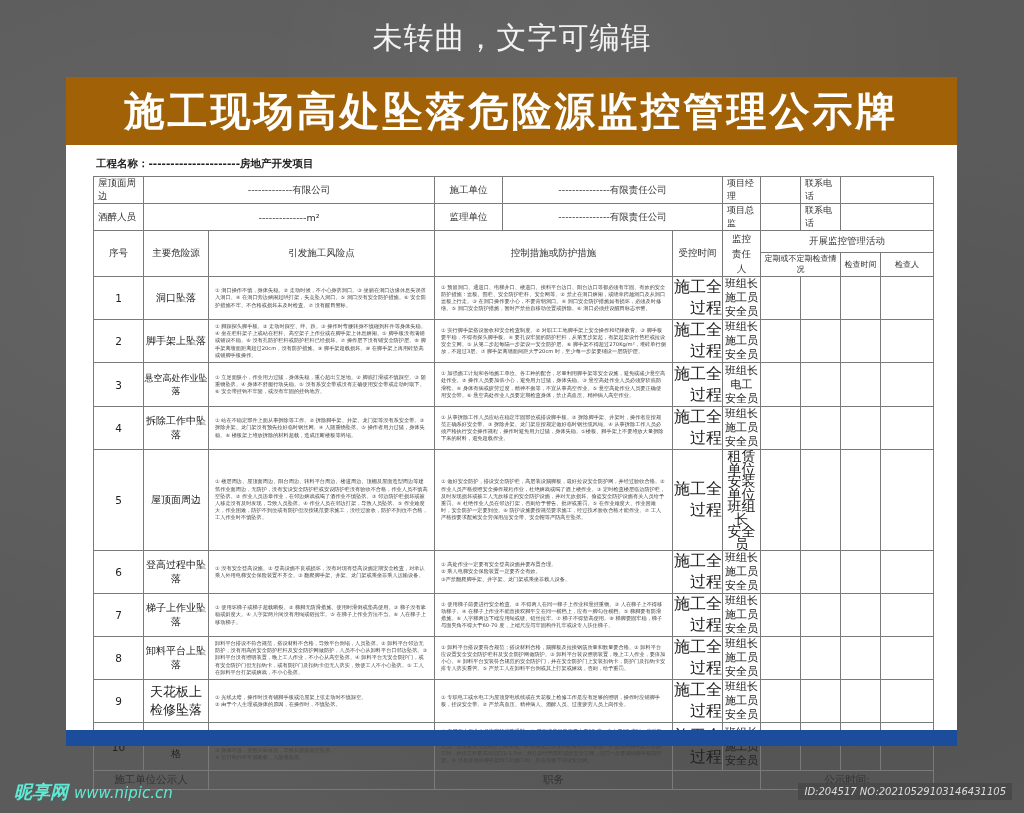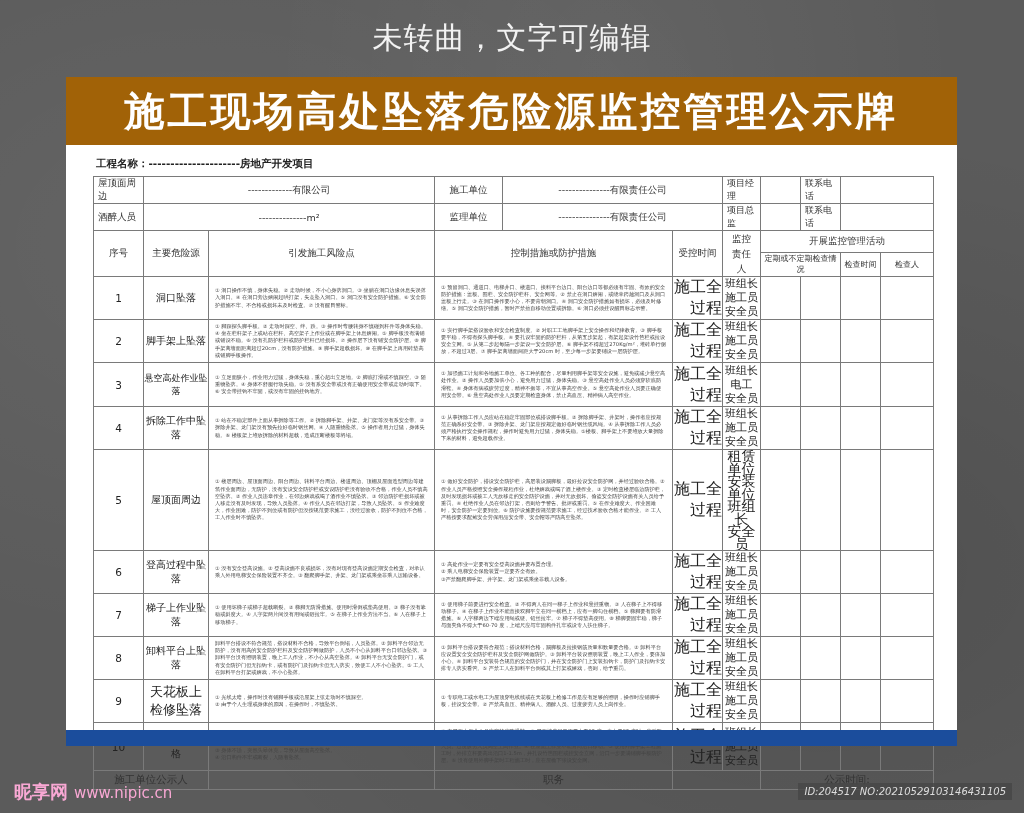--- a/index.html
+++ b/index.html
@@ -20,21 +20,21 @@
   .project{position:absolute;left:30px;top:80px;font-size:10.5px;font-weight:bold;color:#222;}
   .project span{font-weight:bold;}
   table.grid{position:absolute;left:27px;top:99px;border-collapse:collapse;table-layout:fixed;width:840px;}
   .grid td{border:1px solid #7a7a7a;font-size:9.5px;color:#333;text-align:center;vertical-align:middle;padding:0;overflow:hidden;}
   .grid td.small{font-size:5.2px;line-height:7.2px;text-align:left;padding:1px 6px;color:#444;}
   .grid td.ctl{font-size:16px;color:#222;text-align:right;}
   .grid td.resp{font-size:11px;line-height:14px;color:#222;}
   .grid td.haz{font-size:10px;color:#222;}
   .grid td.num{font-size:10.5px;color:#222;}
   .grid td.lbl{text-align:left;padding-left:4px;}
-  .footer-note{position:absolute;left:14px;top:780px;color:#f9a8d4;font-size:18px;font-weight:bold;}
+  .footer-note{position:absolute;left:14px;top:780px;color:#5eead4;font-size:18px;font-weight:bold;font-style:italic;}
   .footer-note .url{font-size:15px;font-weight:normal;margin-left:6px;}
   .footer-id{position:absolute;right:12px;top:783px;background:rgba(70,70,70,0.8);color:#ddd;font-size:10px;padding:3px 6px;font-style:italic;}
 </style>
 </head>
 <body>
 
 <div class="top-caption">未转曲，文字可编辑</div>
 
 <div class="panel">
   <div class="header-band">施工现场高处坠落危险源监控管理公示牌</div>

